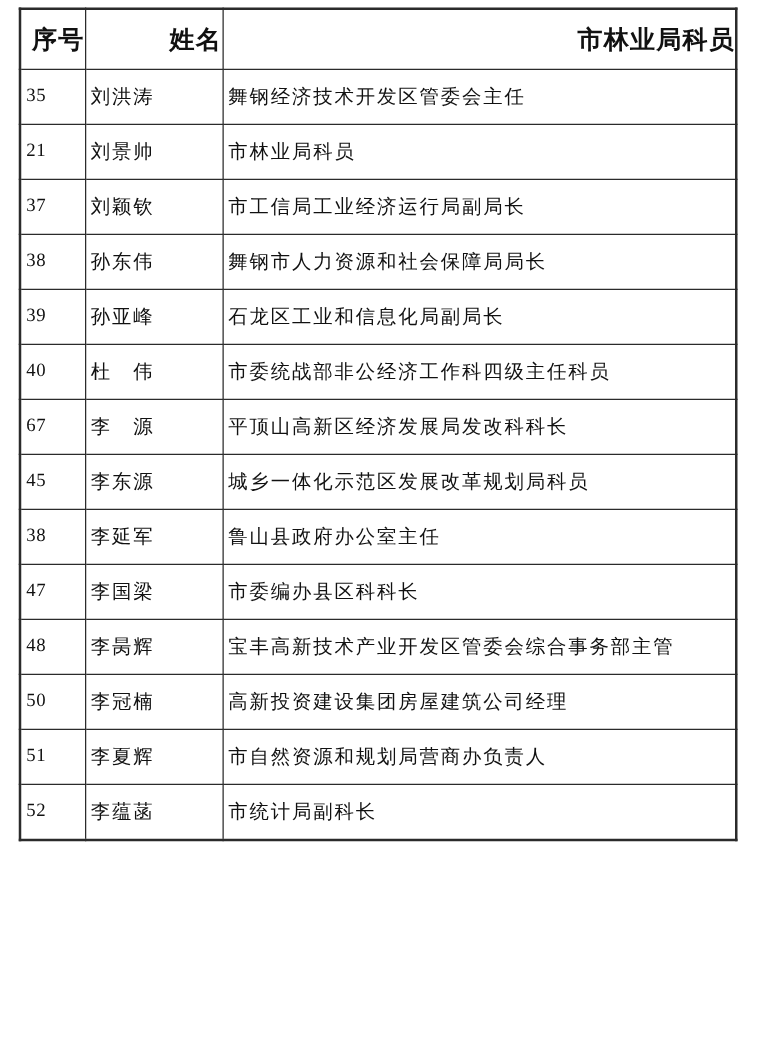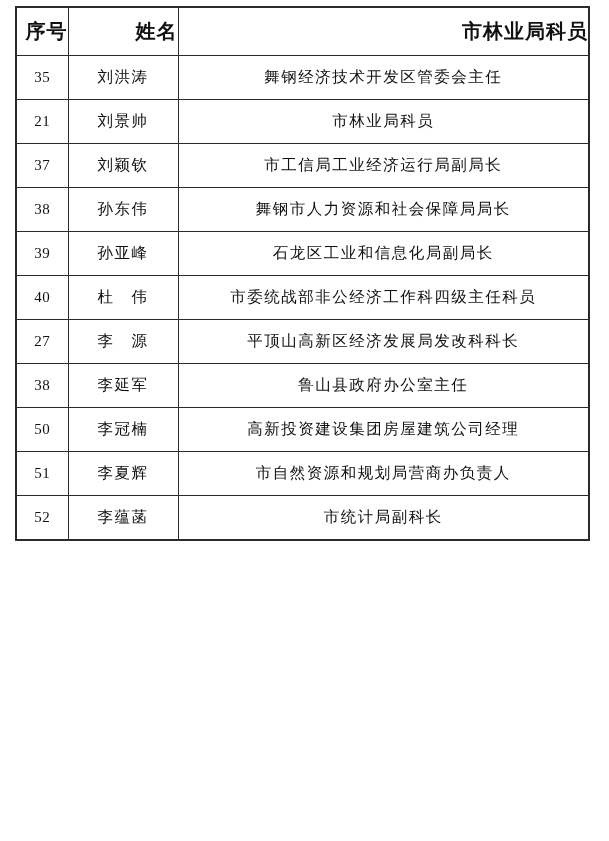--- a/index.html
+++ b/index.html
@@ -35,21 +35,21 @@
     font-weight: 700;
     font-size: 20px;
     text-align: right;
     vertical-align: middle;
     letter-spacing: 1px;
     padding: 0;
   }
   .doc-table td {
     height: 43px;
     font-size: 15.5px;
-    text-align: center;
+    text-align: left;
     vertical-align: middle;
     letter-spacing: 1.5px;
     padding: 0 4px;
     overflow: hidden;
     white-space: nowrap;
   }
   col.c-no   { width: 52px; }
   col.c-name { width: 110px; }
   col.c-pos  { width: 411px; }
   td.cell-no {
@@ -98,28 +98,43 @@
       <td class="cell-no">39</td>
       <td>孙亚峰</td>
       <td>石龙区工业和信息化局副局长</td>
     </tr>
     <tr>
       <td class="cell-no">40</td>
       <td>杜　伟</td>
       <td>市委统战部非公经济工作科四级主任科员</td>
     </tr>
     <tr>
-      <td class="cell-no">27</td>
+      <td class="cell-no">67</td>
       <td>李　源</td>
       <td>平顶山高新区经济发展局发改科科长</td>
+    </tr>
+    <tr>
+      <td class="cell-no">45</td>
+      <td>李东源</td>
+      <td>城乡一体化示范区发展改革规划局科员</td>
     </tr>
     <tr>
       <td class="cell-no">38</td>
       <td>李延军</td>
       <td>鲁山县政府办公室主任</td>
+    </tr>
+    <tr>
+      <td class="cell-no">47</td>
+      <td>李国梁</td>
+      <td>市委编办县区科科长</td>
+    </tr>
+    <tr>
+      <td class="cell-no">48</td>
+      <td>李昺辉</td>
+      <td>宝丰高新技术产业开发区管委会综合事务部主管</td>
     </tr>
     <tr>
       <td class="cell-no">50</td>
       <td>李冠楠</td>
       <td>高新投资建设集团房屋建筑公司经理</td>
     </tr>
     <tr>
       <td class="cell-no">51</td>
       <td>李夏辉</td>
       <td>市自然资源和规划局营商办负责人</td>

